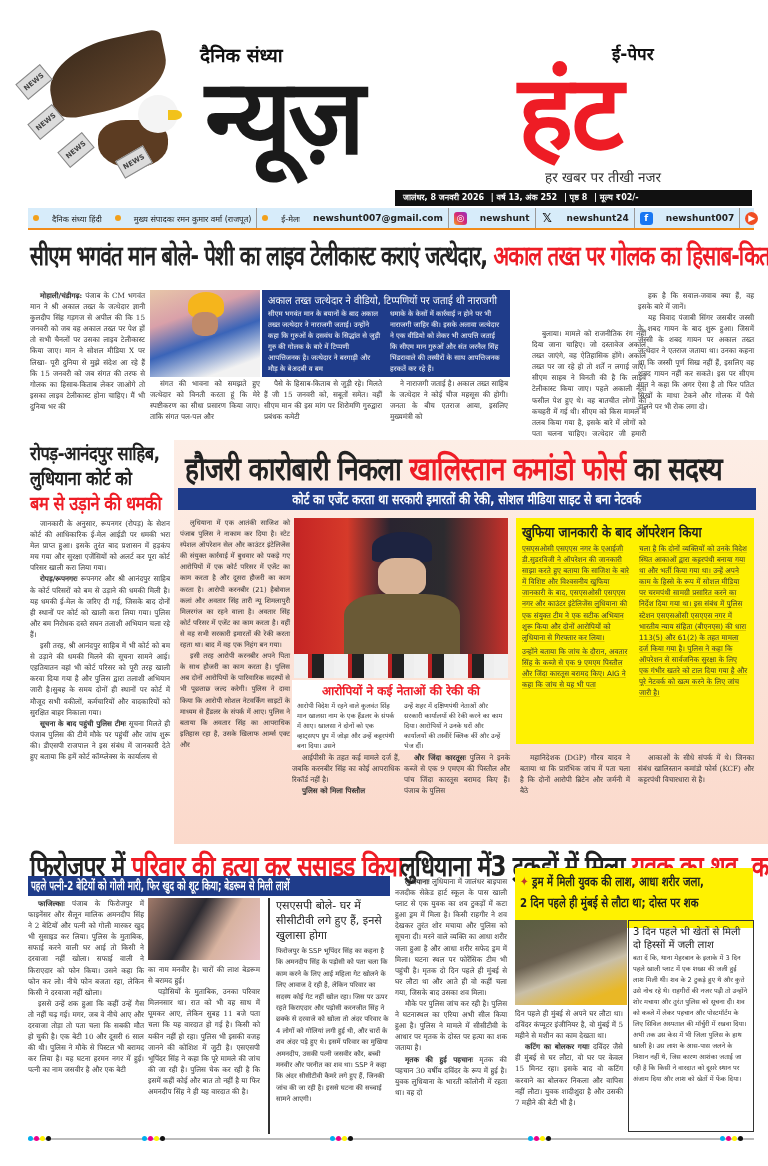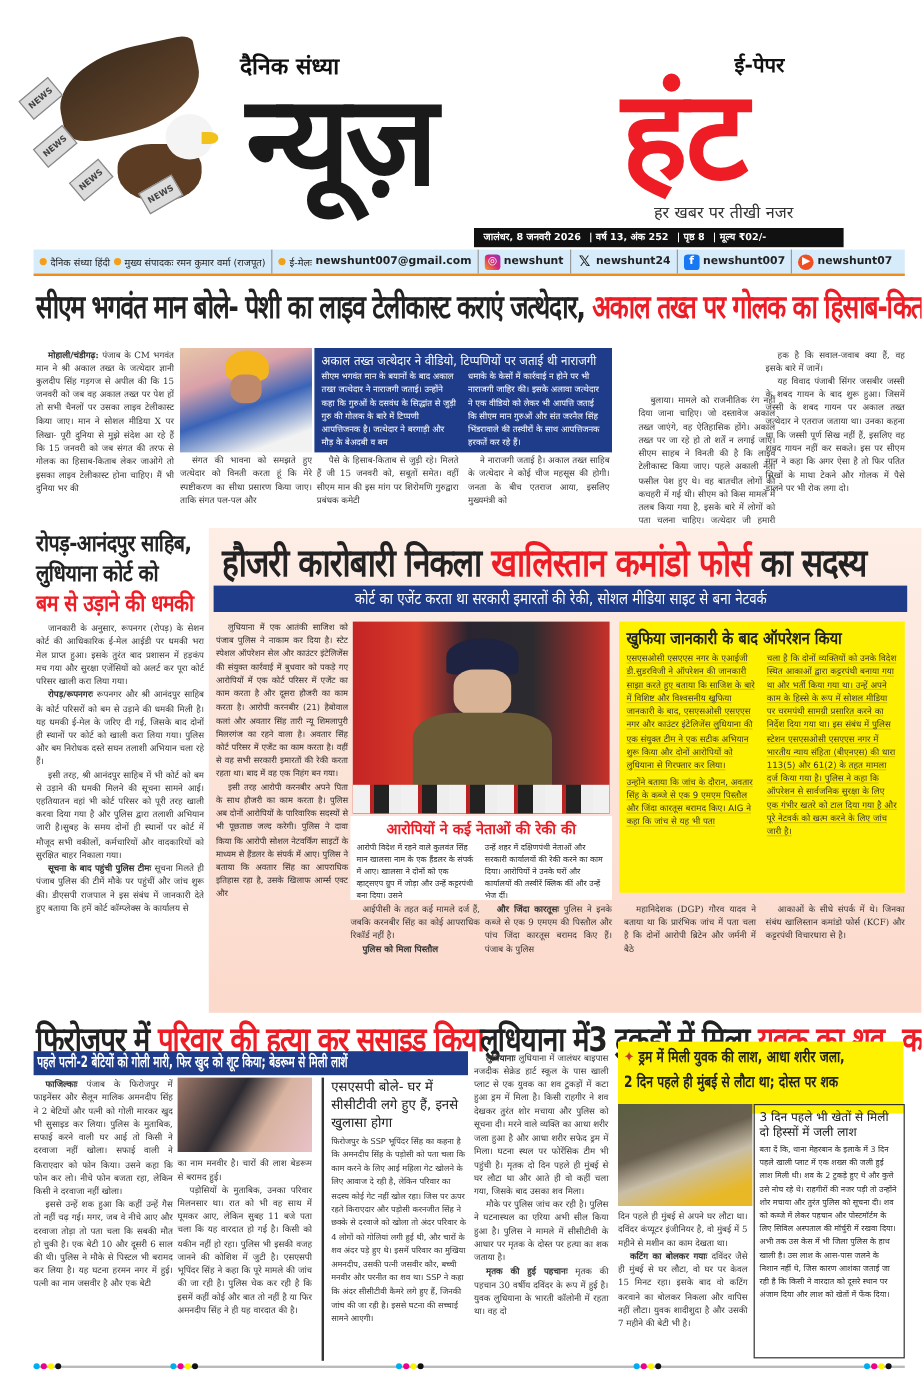--- a/index.html
+++ b/index.html
@@ -15,25 +15,25 @@
   .eagle .wing { position: absolute; left: 30px; top: 0; width: 120px; height: 70px; background: linear-gradient(160deg,#3a2a1c,#6b4a2e); border-radius: 60% 10% 60% 20%; transform: rotate(-12deg); }
   .eagle .head { position: absolute; left: 120px; top: 55px; width: 40px; height: 38px; background: #f4f4f4; border-radius: 50%; }
   .eagle .beak { position: absolute; left: 150px; top: 70px; width: 14px; height: 10px; background: #f2c21a; border-radius: 0 60% 60% 0; }
   .eagle .body { position: absolute; left: 80px; top: 80px; width: 70px; height: 48px; background: #5c3c22; border-radius: 40% 40% 50% 50%; }
   .eagle .paper { position: absolute; width: 32px; height: 20px; background: #dcdcdc; border: 1px solid #888; font-size: 7px; font-weight: bold; color: #444; text-align: center; line-height: 18px; }
   .tagline-top { left: 200px; top: 42px; font-size: 19px; font-weight: bold; color: #111; }
   .brand-black { left: 205px; top: 62px; font-size: 104px; font-weight: bold; color: #1a1a1a; letter-spacing: -4px; line-height: 110px; }
   .brand-red { left: 518px; top: 58px; width: 182px; height: 110px; background: transparent; font-size: 104px; font-weight: bold; color: #ee1c25; letter-spacing: -2px; line-height: 110px; }
   .epaper { left: 612px; top: 42px; font-size: 17px; font-weight: bold; color: #111; }
   .motto { left: 545px; top: 168px; font-size: 13.5px; color: #333; }
-  .issuebar { left: 395px; top: 190px; width: 308px; height: 16px; background: #111; color: #fff; font-size: 8px; font-weight: bold; line-height: 16px; padding-left: 8px; white-space: nowrap; }
+  .issuebar { left: 395px; top: 190px; width: 357px; height: 16px; background: #111; color: #fff; font-size: 8px; font-weight: bold; line-height: 16px; padding-left: 8px; white-space: nowrap; }
   .issuebar span { margin-right: 4px; }
 
   .infobar { left: 28px; top: 208px; width: 726px; height: 22px; background: #d7ecfa; border-bottom: 2px solid #f28c1a; font-size: 8px; display: flex; align-items: center; white-space: nowrap; }
-  .infobar .seg { padding: 0 5px; border-right: 1px solid #999; height: 100%; display: flex; align-items: center; gap: 3px; }
+  .infobar .seg { padding: 0 5px; border-right: 1px solid #999; height: 100%; display: flex; align-items: center; gap: 13px; }
   .infobar .seg:last-child { border-right: none; }
   .dot { display: inline-block; width: 6px; height: 6px; background: #f2a01a; border-radius: 50%; }
   .b { font-weight: bold; font-size: 9px; }
   .ico { display: inline-block; width: 13px; height: 13px; border-radius: 3px; color: #fff; font-size: 9px; text-align: center; line-height: 13px; font-weight: bold; }
 
   
   .h1 { left: 30px; top: 236px; font-size: 27px; font-weight: bold; white-space: nowrap; letter-spacing: -1.2px; transform: scaleX(0.76); transform-origin: left top; }
   .h1 .red { color: #ee1c25; }
 
   .photo { background: linear-gradient(135deg,#6a5a4c,#b9a48a); overflow: hidden; }
@@ -45,21 +45,21 @@
   .bluebox h3 { font-size: 10.5px; font-weight: normal; white-space: nowrap; margin-bottom: 2px; transform: scaleX(0.92); transform-origin: left; }
   .bluebox .cols { display: flex; gap: 8px; font-size: 7px; line-height: 11px; }
   .bluebox .cols div { flex: 1; }
 
   
   .sec2bg { left: 174px; top: 440px; width: 594px; height: 404px; background: linear-gradient(180deg,#fdeee6 0%,#fbd9cb 100%); }
   .sidehead { left: 30px; top: 441px; font-size: 19px; font-weight: bold; line-height: 25px; letter-spacing: -0.5px; transform: scaleX(0.86); transform-origin: left top; white-space: nowrap; }
   .sidehead .red { color: #ee1c25; }
   .h2 { left: 185px; top: 446px; font-size: 32px; font-weight: bold; white-space: nowrap; letter-spacing: -1px; transform: scaleX(0.82); transform-origin: left top; }
   .h2 .red { color: #ee1c25; }
-  .subbar { left: 178px; top: 488px; width: 578px; height: 22px; background: #1f3c8a; color: #fff; font-size: 13.5px; font-weight: normal; line-height: 22px; text-align: center; white-space: nowrap; overflow: hidden; }
+  .subbar { left: 178px; top: 488px; width: 578px; height: 22px; background: #1f3c8a; color: #fff; font-size: 13.5px; font-weight: bold; line-height: 22px; text-align: center; white-space: nowrap; overflow: hidden; }
   .subbar span { display: inline-block; transform: scaleX(0.82); }
 
   .dgp-photo { left: 294px; top: 518px; width: 214px; height: 160px; background: linear-gradient(90deg,#c42424 0%,#d63a2a 25%,#2a2430 45%,#2c2b2f 70%,#c7302a 100%); }
   .dgp-photo .cap { position: absolute; left: 78px; top: 14px; width: 60px; height: 30px; background: #1d2340; border-radius: 50% 50% 10% 10%; }
   .dgp-photo .face { position: absolute; left: 84px; top: 40px; width: 48px; height: 38px; background: #d8b396; border-radius: 35%; }
   .dgp-photo .uniform { position: absolute; left: 50px; top: 76px; width: 116px; height: 70px; background: #6a5a36; border-radius: 30% 30% 0 0; }
   .dgp-photo .mics { position: absolute; left: 0; bottom: 0; width: 100%; height: 24px; background: repeating-linear-gradient(90deg,#f1f1f1 0 14px,#b22 14px 18px,#222 18px 30px,#eee 30px 40px); }
 
   .whitebox { left: 292px; top: 680px; width: 218px; height: 70px; background: #fff; padding: 2px 5px; }
   .whitebox h3 { color: #ee1c25; font-size: 12px; text-align: center; margin-bottom: 2px; }

